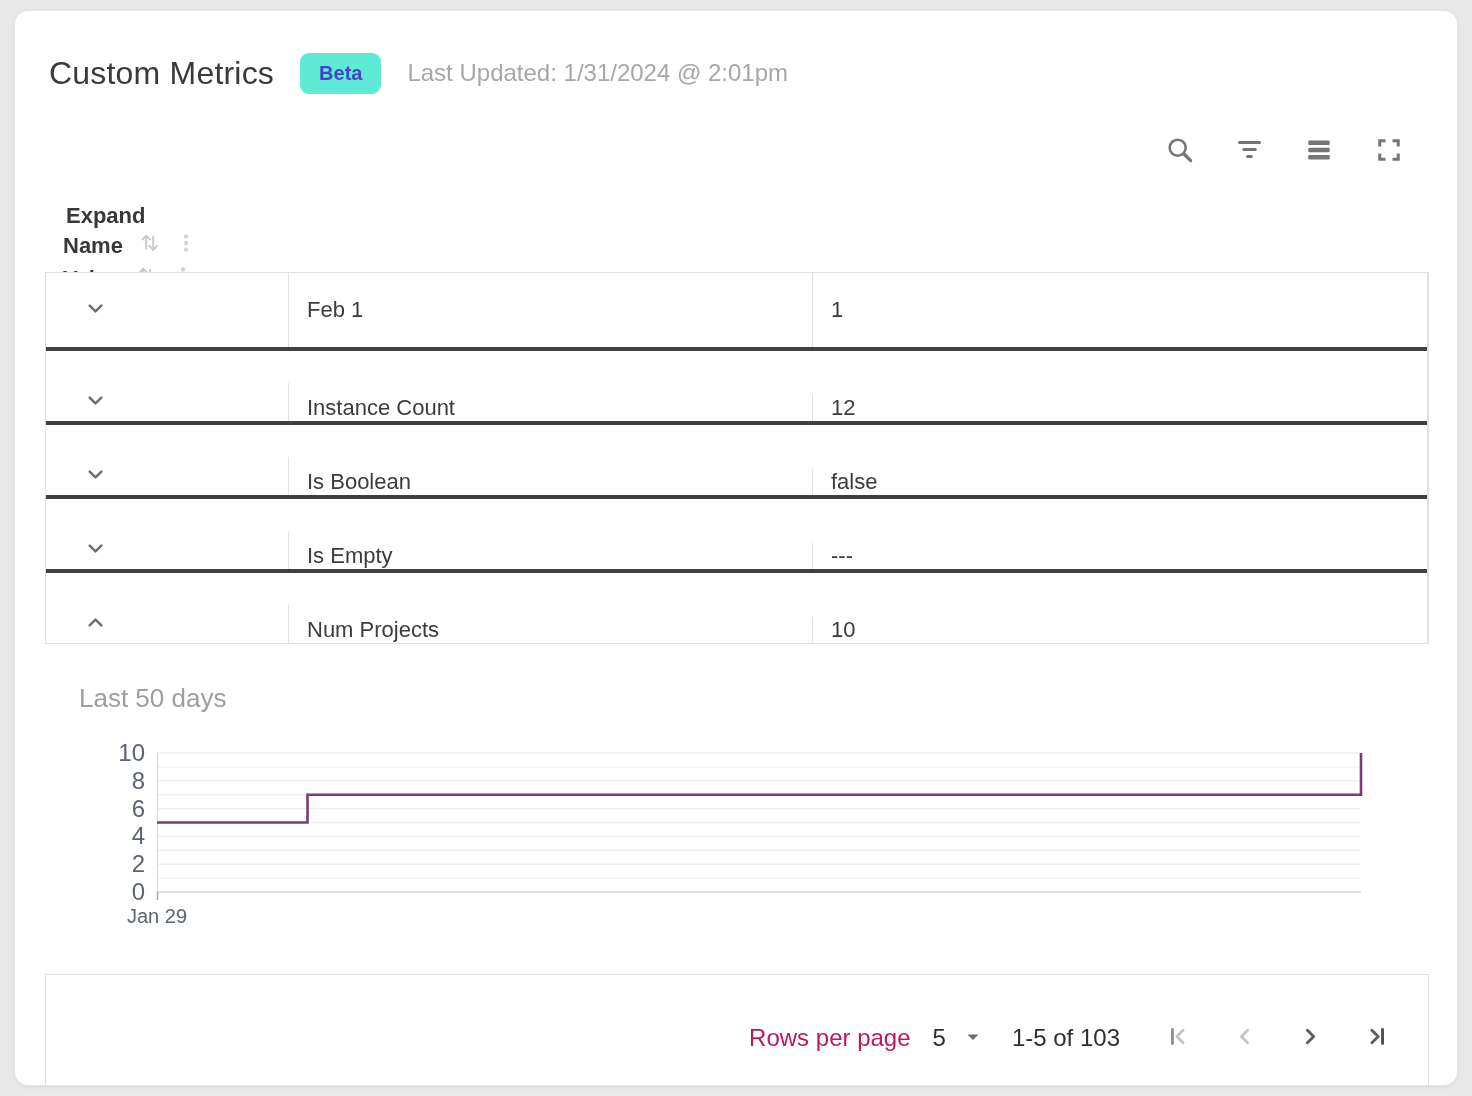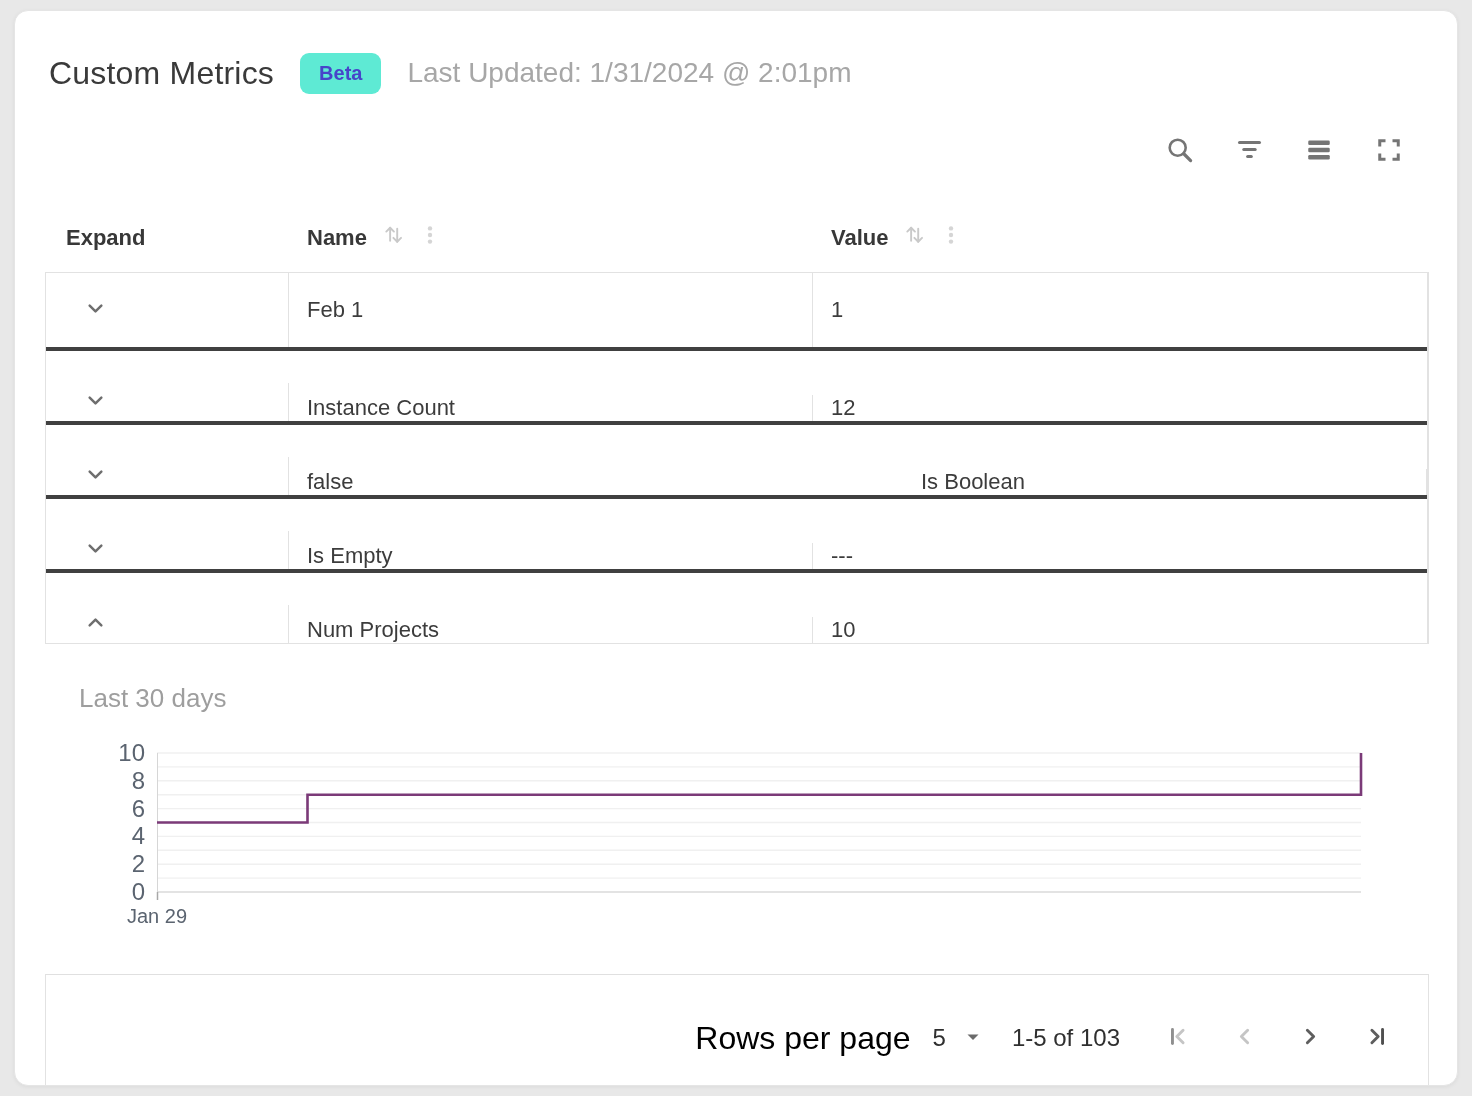--- a/index.html
+++ b/index.html
@@ -8,26 +8,26 @@
   .stage { position:relative; width:1472px; height:1096px; overflow:hidden; }
   .card {
     position:absolute; left:14px; top:10px; width:1444px; height:1076px;
     background:#ffffff; border:1px solid #e5e5e5; border-radius:14px;
     box-shadow:0 1px 4px rgba(0,0,0,0.06); overflow:hidden;
   }
   
   .title-row { position:absolute; left:34px; top:36px; height:52px; display:flex; align-items:center; gap:26px; }
   .page-title { font-size:32px; font-weight:400; color:#3a3a3a; letter-spacing:0.2px; }
   .badge { background:#5eead4; color:#4744c9; font-size:20px; font-weight:700; padding:9px 19px; border-radius:9px; }
-  .updated { font-size:28px; color:#a7a7a7; }
+  .updated { font-size:24px; color:#a7a7a7; }
   
   .toolbar { position:absolute; top:118px; right:46px; display:flex; gap:26px; }
   .tbtn { width:44px; height:44px; display:flex; align-items:center; justify-content:center; background:none; border:none; cursor:pointer; border-radius:50%; }
   
-  .thead { position:absolute; left:30px; top:192px; width:1384px; height:69px; display:flex; align-items:stretch; }
+  .thead { position:absolute; left:30px; top:192px; width:1384px; height:69px; display:flex; align-items:stretch;flex-direction:column; }
   .th { display:flex; align-items:center; font-size:22px; font-weight:700; color:#383838; }
   .th.c1 { width:244px; padding-left:21px; }
   .th.c2 { width:524px; padding-left:18px; }
   .th.c3 { width:616px; padding-left:18px; }
   .th .hicons { display:flex; align-items:center; gap:11px; margin-left:13px; }
   .rows { position:absolute; left:30px; top:261px; width:1384px; background:#fff;
           border:1px solid #e2e2e2; border-right-width:2px; }
   .row { display:flex; height:74px; align-items:stretch; }
   .row + .row { border-top:4px solid #404040;align-items:flex-end; }
   .cell { display:flex; align-items:center; font-size:22px; color:#3c3c3c; }
@@ -38,21 +38,21 @@
   
   .chart-title { position:absolute; left:64px; top:672px; font-size:26px; color:#9e9e9e; }
   .chart-area { position:absolute; left:0; top:742px; width:1444px; height:210px; }
   .plot { position:absolute; left:142px; top:0; width:1204px; height:139px; overflow:visible; }
   .ylab { position:absolute; left:62px; width:68px; text-align:right; font-size:24px; line-height:30px; color:#5b6470; }
   .xlab { position:absolute; left:82px; top:152px; width:120px; text-align:center; font-size:20px; color:#5b6470; }
   
   .tfoot { position:absolute; left:30px; top:963px; width:1384px; height:113px;
            border:1px solid #e2e2e2; border-bottom:none; border-top-color:#e0e0e0;
            display:flex; align-items:center; justify-content:flex-end; padding:14px 30px 0 0; }
-  .rpp-label { font-size:32px; color:#000000;margin-left:48px; }
+  .rpp-label { font-size:24px; color:#be185d;margin-left:48px; }
   .rpp-select { display:flex; align-items:center; gap:16px; margin-left:22px; cursor:pointer; background:none; border:none; }
   .rpp-value { font-size:24px; color:#2f2f2f; }
   .range { font-size:24px; color:#2f2f2f; margin-left:28px; }
   .pager { display:flex; align-items:center; gap:22px; margin-left:36px; }
   .pbtn { width:44px; height:44px; display:flex; align-items:center; justify-content:center; background:none; border:none; cursor:pointer; border-radius:50%; }
   .pbtn.disabled { cursor:default; }
 </style>
 </head>
 <body>
 
@@ -180,22 +180,22 @@
       <div class="row">
         <div class="cell c1">
           <button class="expand-btn">
             <span>
               <svg width="27" height="27" viewBox="0 0 24 24" fill="none" stroke="#6e6e6e" stroke-width="2.2" stroke-linecap="round" stroke-linejoin="round">
                   <path d="M6.8 9.4 L12 14.6 L17.2 9.4"></path>
                 </svg>
             </span>
           </button>
         </div>
+        <div class="cell c2">Is Boolean</div>
         <div class="cell c3">false</div>
-        <div class="cell c2">Is Boolean</div>
       </div>
       <div class="row">
         <div class="cell c1">
           <button class="expand-btn">
             <span>
               <svg width="27" height="27" viewBox="0 0 24 24" fill="none" stroke="#6e6e6e" stroke-width="2.2" stroke-linecap="round" stroke-linejoin="round">
                   <path d="M6.8 9.4 L12 14.6 L17.2 9.4"></path>
                 </svg>
             </span>
           </button>
@@ -211,21 +211,21 @@
                   <path d="M6.8 14.6 L12 9.4 L17.2 14.6"></path>
                 </svg>
             </span>
           </button>
         </div>
         <div class="cell c2">Num Projects</div>
         <div class="cell c3">10</div>
       </div>
     </div>
 
-    <div class="chart-title">Last 30 days</div>
+    <div class="chart-title">Last 50 days</div>
     <div class="chart-area">
       <svg class="plot" id="plot-svg" viewBox="0 0 1204 139">
           <line x1="0" x2="1204" y1="139" y2="139" stroke="#e3e3e3" stroke-width="2"></line>
           <line x1="0" x2="1204" y1="125.1" y2="125.1" stroke="#f0f0f0" stroke-width="1.4"></line>
           <line x1="0" x2="1204" y1="111.2" y2="111.2" stroke="#f0f0f0" stroke-width="1.4"></line>
           <line x1="0" x2="1204" y1="97.30000000000001" y2="97.30000000000001" stroke="#f0f0f0" stroke-width="1.4"></line>
           <line x1="0" x2="1204" y1="83.4" y2="83.4" stroke="#f0f0f0" stroke-width="1.4"></line>
           <line x1="0" x2="1204" y1="69.5" y2="69.5" stroke="#f0f0f0" stroke-width="1.4"></line>
           <line x1="0" x2="1204" y1="55.60000000000001" y2="55.60000000000001" stroke="#f0f0f0" stroke-width="1.4"></line>
           <line x1="0" x2="1204" y1="41.7" y2="41.7" stroke="#f0f0f0" stroke-width="1.4"></line>

